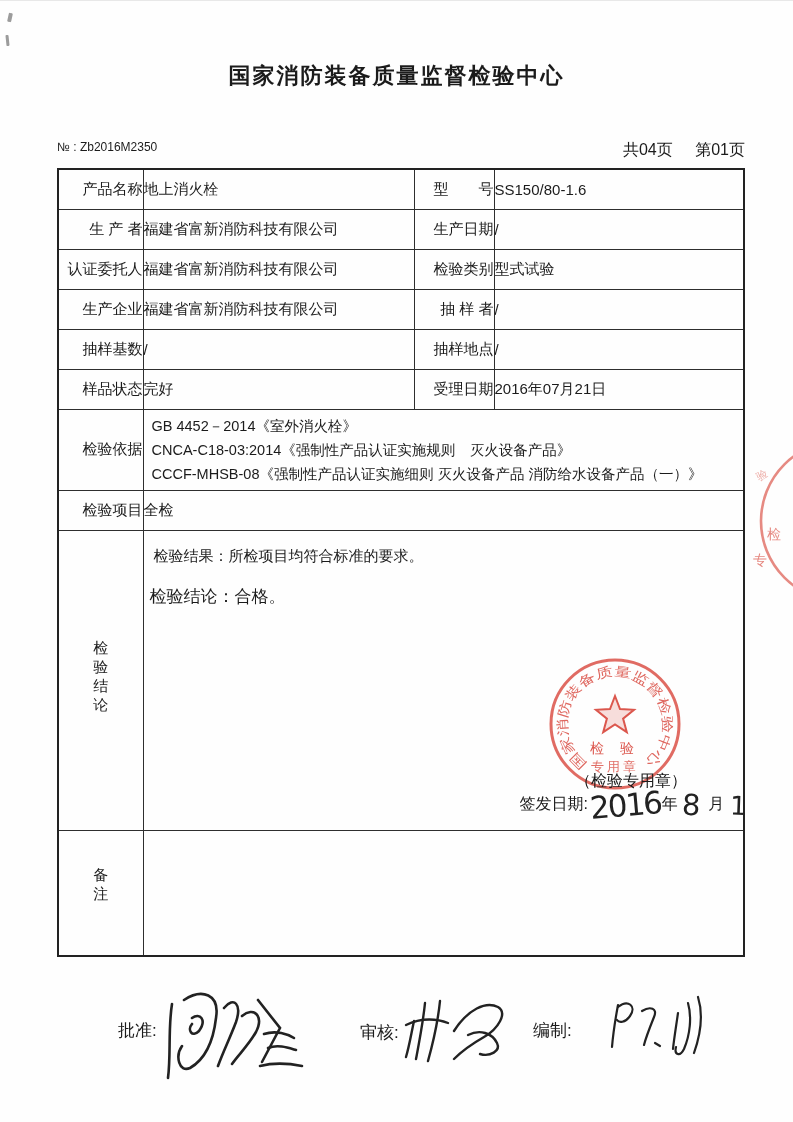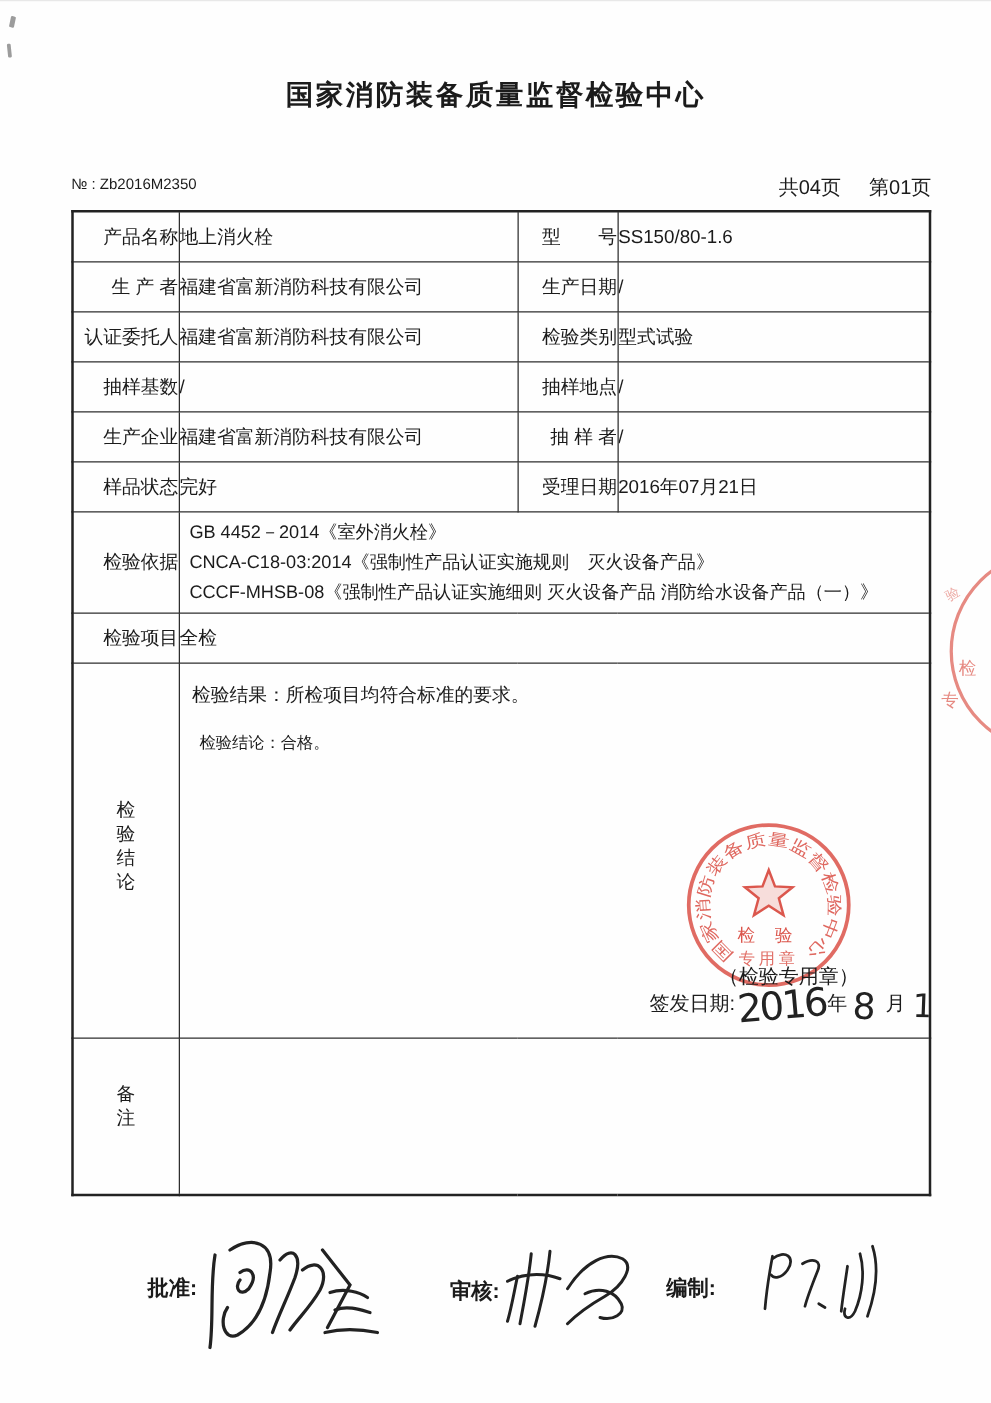--- a/index.html
+++ b/index.html
@@ -28,36 +28,36 @@
   tr.r-basis{height:76px;}
   tr.r-items{height:40px;}
   tr.r-concl{height:299px;}
   tr.r-remark{height:126px;}
   .basis-lines{padding:4px 8px;font-size:14.5px;line-height:24px;white-space:nowrap;}
   .vlabel{display:flex;flex-direction:column;align-items:center;height:100%;box-sizing:border-box;}
   .vlabel-concl{justify-content:space-between;padding:50px 0 56px;}
   .vlabel-remark{justify-content:space-between;padding:14px 0 30px;}
   .concl-box{position:relative;width:100%;height:299px;}
   .result-line{position:absolute;left:10px;top:16px;font-size:15px;}
-  .verdict-line{position:absolute;left:16px;top:54px;font-size:13px;}
+  .verdict-line{position:absolute;left:6px;top:54px;font-size:17px;}
   .seal-caption{position:absolute;left:400px;top:240px;width:175px;text-align:center;
     font-size:16px;z-index:3;}
   .date-line{position:absolute;left:376px;top:258px;font-size:16px;white-space:nowrap;
     display:flex;align-items:flex-end;z-index:3;}
   .date-line .printed{line-height:30px;}
   .hand{font-family:"DejaVu Sans",sans-serif;font-weight:400;color:#222;
     display:inline-block;}
   .hand-year{font-size:31px;transform:rotate(-5deg);letter-spacing:-2px;line-height:28px;margin:0 1px 0 2px;}
   .hand-month{font-size:29px;transform:rotate(3deg);line-height:27px;margin:0 8px 0 4px;}
   .hand-day{font-size:26px;transform:rotate(2deg);letter-spacing:1px;line-height:26px;margin:0 8px 0 6px;}
   
   .stamp{position:absolute;left:396px;top:118px;width:150px;height:150px;z-index:2;opacity:.92;}
   .edge-stamp{position:absolute;right:0;top:438px;width:52px;height:170px;z-index:2;opacity:.85;}
   
-  .sig-label{position:absolute;font-size:17px;font-weight:700;}
+  .sig-label{position:absolute;font-size:17px;font-weight:400;}
   .sig{position:absolute;}
   .speck{position:absolute;background:#4a4a4a;opacity:.55;border-radius:1px;}
 </style>
 </head>
 <body>
 
 <div class="page">
 
   <div class="speck" style="left:8px;top:12px;width:4px;height:9px;transform:rotate(12deg);"></div>
   <div class="speck" style="left:6px;top:34px;width:3px;height:11px;transform:rotate(-6deg);"></div>
@@ -93,29 +93,29 @@
       <td class="lbl">生产日期</td>
       <td class="val">/</td>
     </tr>
     <tr class="r-basic">
       <td class="lbl">认证委托人</td>
       <td class="val">福建省富新消防科技有限公司</td>
       <td class="lbl">检验类别</td>
       <td class="val">型式试验</td>
     </tr>
     <tr class="r-basic">
-      <td class="lbl">抽样基数</td>
-      <td class="val">/</td>
-      <td class="lbl">抽样地点</td>
-      <td class="val">/</td>
-    </tr>
-    <tr class="r-basic">
       <td class="lbl">生产企业</td>
       <td class="val">福建省富新消防科技有限公司</td>
       <td class="lbl">抽 样 者</td>
+      <td class="val">/</td>
+    </tr>
+    <tr class="r-basic">
+      <td class="lbl">抽样基数</td>
+      <td class="val">/</td>
+      <td class="lbl">抽样地点</td>
       <td class="val">/</td>
     </tr>
     <tr class="r-basic">
       <td class="lbl">样品状态</td>
       <td class="val">完好</td>
       <td class="lbl">受理日期</td>
       <td class="val">2016年07月21日</td>
     </tr>
 
     <tr class="r-basis">

